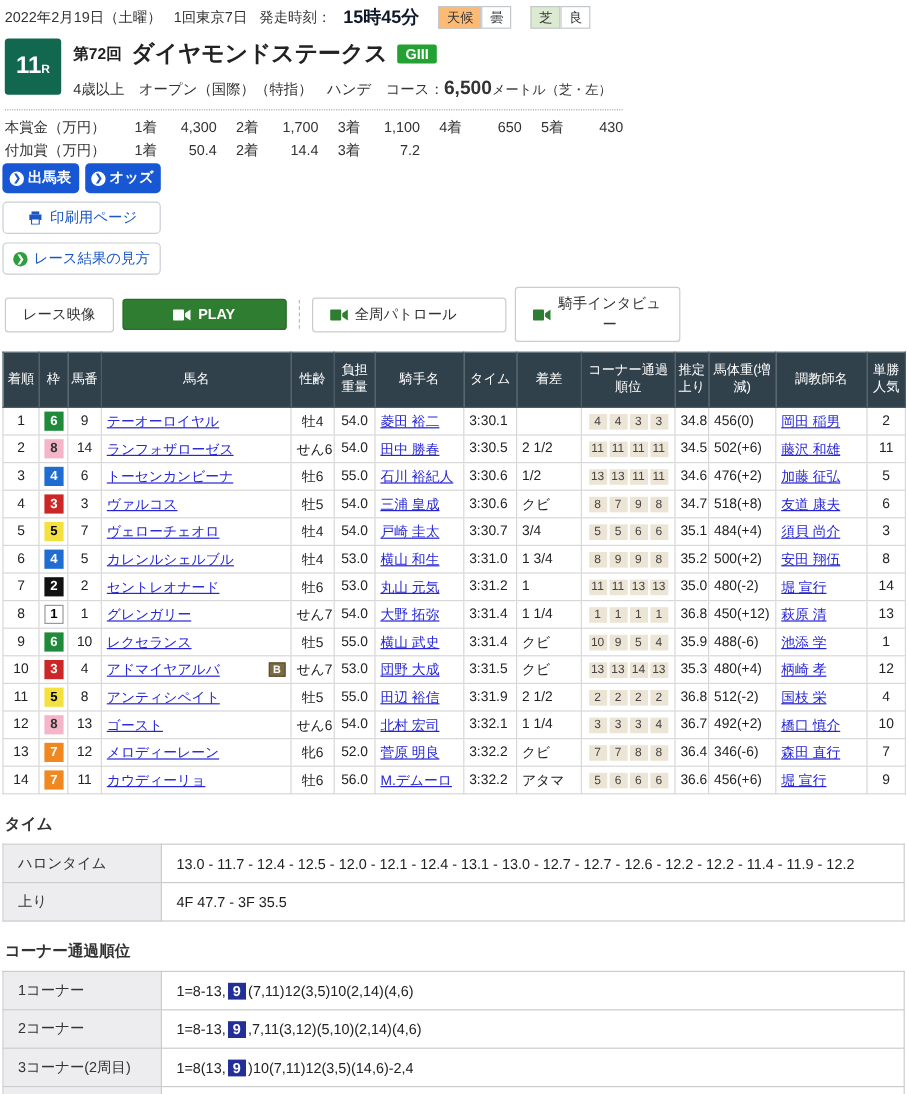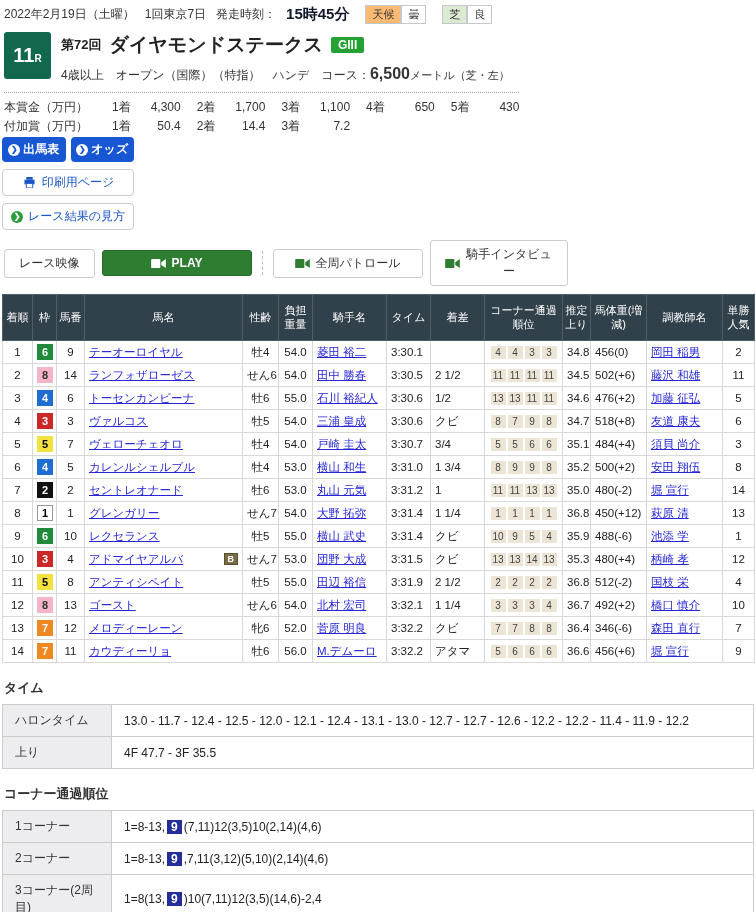--- a/index.html
+++ b/index.html
@@ -56,21 +56,21 @@
   .prize-line { font-size: 12px; color: #333; margin-top: 2px; display: flex; align-items: baseline; }
   .prize-label { width: 92px; flex: none; }
   .prize-rank { margin-left: 16px; }
   .prize-val { display: inline-block; width: 50px; text-align: right; }
 
   
   .video-row { display: flex; align-items: center; gap: 7px; margin: 10px 0 8px 2px; }
   .btn-plain { background: #fff; border: 1px solid #ccc; border-radius: 3px; font-size: 12px; color: #333;
     padding: 5px 14px; cursor: pointer; display: flex; align-items: center; gap: 6px; }
   .btn-play { background: #2e7d31; border: 1px solid #276c2a; border-radius: 3px; color: #fff; font-weight: bold;
-    font-size: 12px; width: 150px; justify-content: center; display: flex; align-items: center; gap: 6px;
+    font-size: 12px; width: 137px; justify-content: center; display: flex; align-items: center; gap: 6px;
     padding: 5px 0; cursor: pointer; }
   .v-divider { border-left: 1px dashed #bbb; height: 24px; margin: 0 3px; }
   .cam { width: 15px; height: 11px; flex: none; }
 
   
   table.results { table-layout: fixed; width: 752px; border-collapse: collapse; margin-top: 2px; }
   table.results th {
     background: #31414b; color: #fff; font-weight: normal; font-size: 11px;
     border: 1px solid #4e5d66; padding: 2px 1px; height: 46px; line-height: 1.25; vertical-align: middle;
   }
@@ -93,21 +93,21 @@
   .corner-box { display: inline-block; min-width: 15px; padding: 1px 1px; margin: 0 1px; text-align: center;
     background: #ece5d6; color: #444; font-size: 10px; }
   .b-badge { display: inline-block; background: #7b6b43; border: 1px solid #5c4f30; color: #fff;
     font-size: 9px; font-weight: bold; padding: 0 3px; margin-left: 4px; vertical-align: middle; }
   .horse-cell { display: flex; justify-content: space-between; align-items: center; }
 
   
   .section-title { font-size: 13px; font-weight: bold; color: #333; margin: 16px 0 7px 2px; }
   table.info { width: 752px; border-collapse: collapse; }
   table.info td { border: 1px solid #ccc; padding: 7px 12px; font-size: 12px; background: #fff; }
-  table.info td.lbl { background: #ededf0; width: 109px; color: #333; }
+  table.info td.lbl { background: #ededf0; width: 132px; color: #333; }
   .hl-num { background: #232e99; color: #fff; font-weight: bold; padding: 0 4px; margin: 0 2px; }
 
   
   .payout-wrap { margin-top: 30px; }
   .payout-title { font-size: 14px; font-weight: bold; color: #333; padding: 0 0 8px 2px;
     border-bottom: 1px solid #ccc; position: relative; }
   .payout-title::after { content: ""; position: absolute; left: 0; bottom: -1px; width: 95px; height: 2px; background: #2f9e44; }
 </style>
 </head>
 <body>
@@ -191,21 +191,21 @@
       <span>レース映像</span>
     </button>
     <button class="btn-play">
       <svg class="cam" viewBox="0 0 16 12">
           <rect x="0" y="1" width="10" height="10" rx="1" fill="#fff"></rect>
           <path d="M11 4.5L16 1v10l-5-3.5z" fill="#fff"></path>
         </svg>
       <span>PLAY</span>
     </button>
     <span class="v-divider"></span>
-    <button class="btn-plain" style="width:150px; justify-content:center;">
+    <button class="btn-plain" style="width:162px; ">
       <svg class="cam" viewBox="0 0 16 12">
           <rect x="0" y="1" width="10" height="10" rx="1" fill="#2e7d31"></rect>
           <path d="M11 4.5L16 1v10l-5-3.5z" fill="#2e7d31"></path>
         </svg>
       <span>全周パトロール</span>
     </button>
     <button class="btn-plain" style="width:138px; justify-content:center;">
       <svg class="cam" viewBox="0 0 16 12">
           <rect x="0" y="1" width="10" height="10" rx="1" fill="#2e7d31"></rect>
           <path d="M11 4.5L16 1v10l-5-3.5z" fill="#2e7d31"></path>

